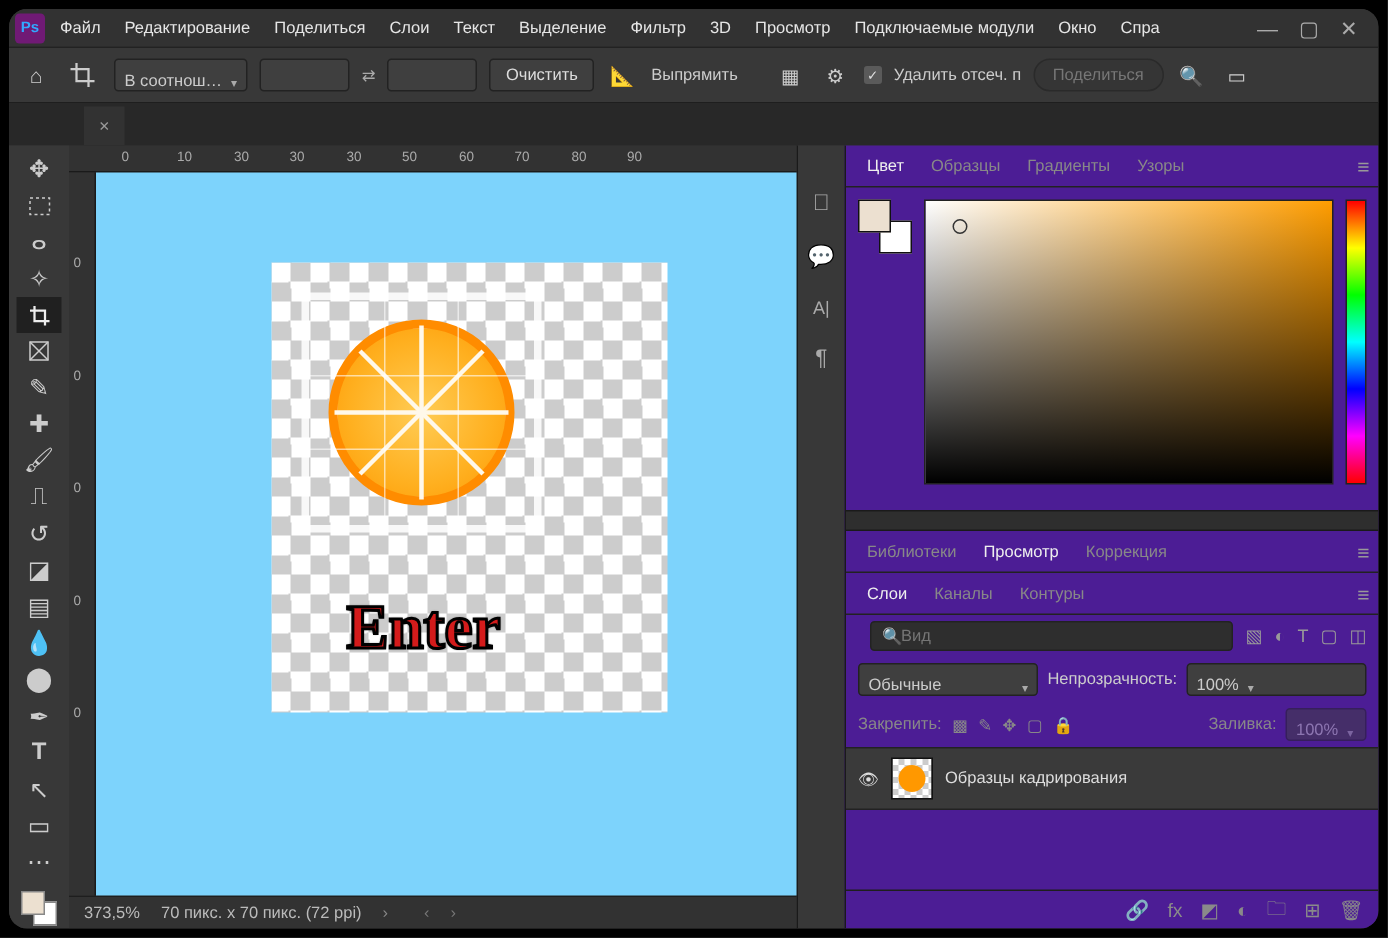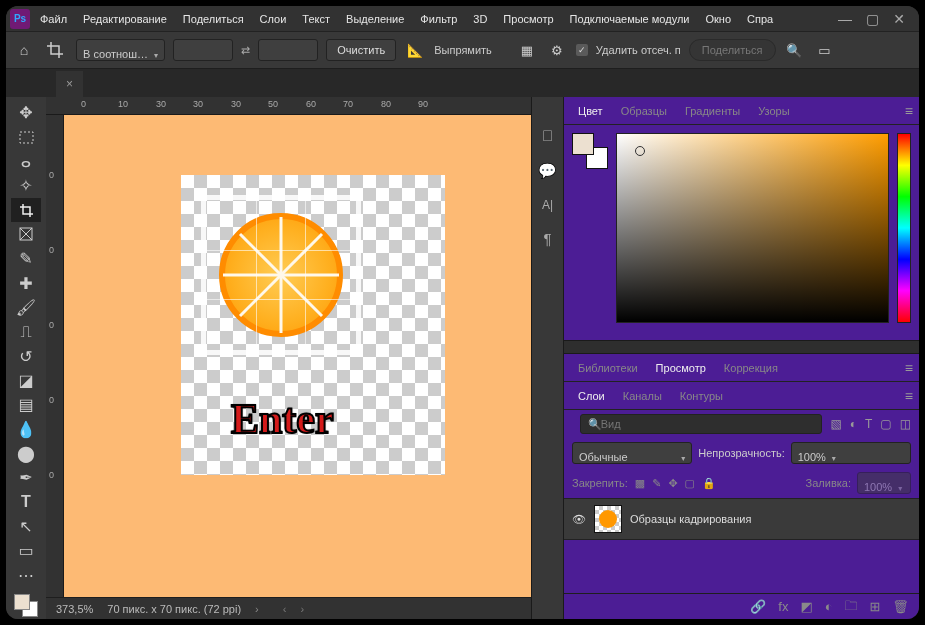--- a/index.html
+++ b/index.html
@@ -41,21 +41,21 @@
 .colors .fg { position:absolute; left:2px; top:2px; width:16px; height:16px; background:#ece0d0; border:1px solid #888; }
 .colors .bg { position:absolute; right:2px; bottom:2px; width:16px; height:16px; background:#fff; border:1px solid #888; }
 
 
 .canvaswrap { flex:1; background:#282828; position:relative; display:flex; flex-direction:column; }
 .ruler-h { height:18px; background:#323232; border-bottom:1px solid #1a1a1a; position:relative; color:#aaa; font-size:9px; }
 .ruler-h span { position:absolute; top:2px; }
 .body { flex:1; display:flex; min-height:0; }
 .ruler-v { width:18px; background:#323232; border-right:1px solid #1a1a1a; position:relative; color:#aaa; font-size:9px; }
 .ruler-v span { position:absolute; left:3px; }
-.stage { flex:1; background:#fdba74; position:relative; overflow:hidden; }
+.stage { flex:1; background:#7dd3fc; position:relative; overflow:hidden; }
 .artboard { position:absolute; left:117px; top:60px; width:264px; height:300px;
   background:repeating-conic-gradient(#ccc 0 25%, #fff 0 50%) 0 0/26px 26px; }
 .cropbox { position:absolute; left:25px; top:25px; width:150px; height:150px; outline:5px solid rgba(255,255,255,0.85); }
 .cropbox::before { content:""; position:absolute; inset:0; background:
   linear-gradient(#fff,#fff) 33.3% 0/1px 100% no-repeat,
   linear-gradient(#fff,#fff) 66.6% 0/1px 100% no-repeat,
   linear-gradient(#fff,#fff) 0 33.3%/100% 1px no-repeat,
   linear-gradient(#fff,#fff) 0 66.6%/100% 1px no-repeat;
   opacity:.6; }
 .orange { position:absolute; left:38px; top:38px; width:124px; height:124px; border-radius:50%;

